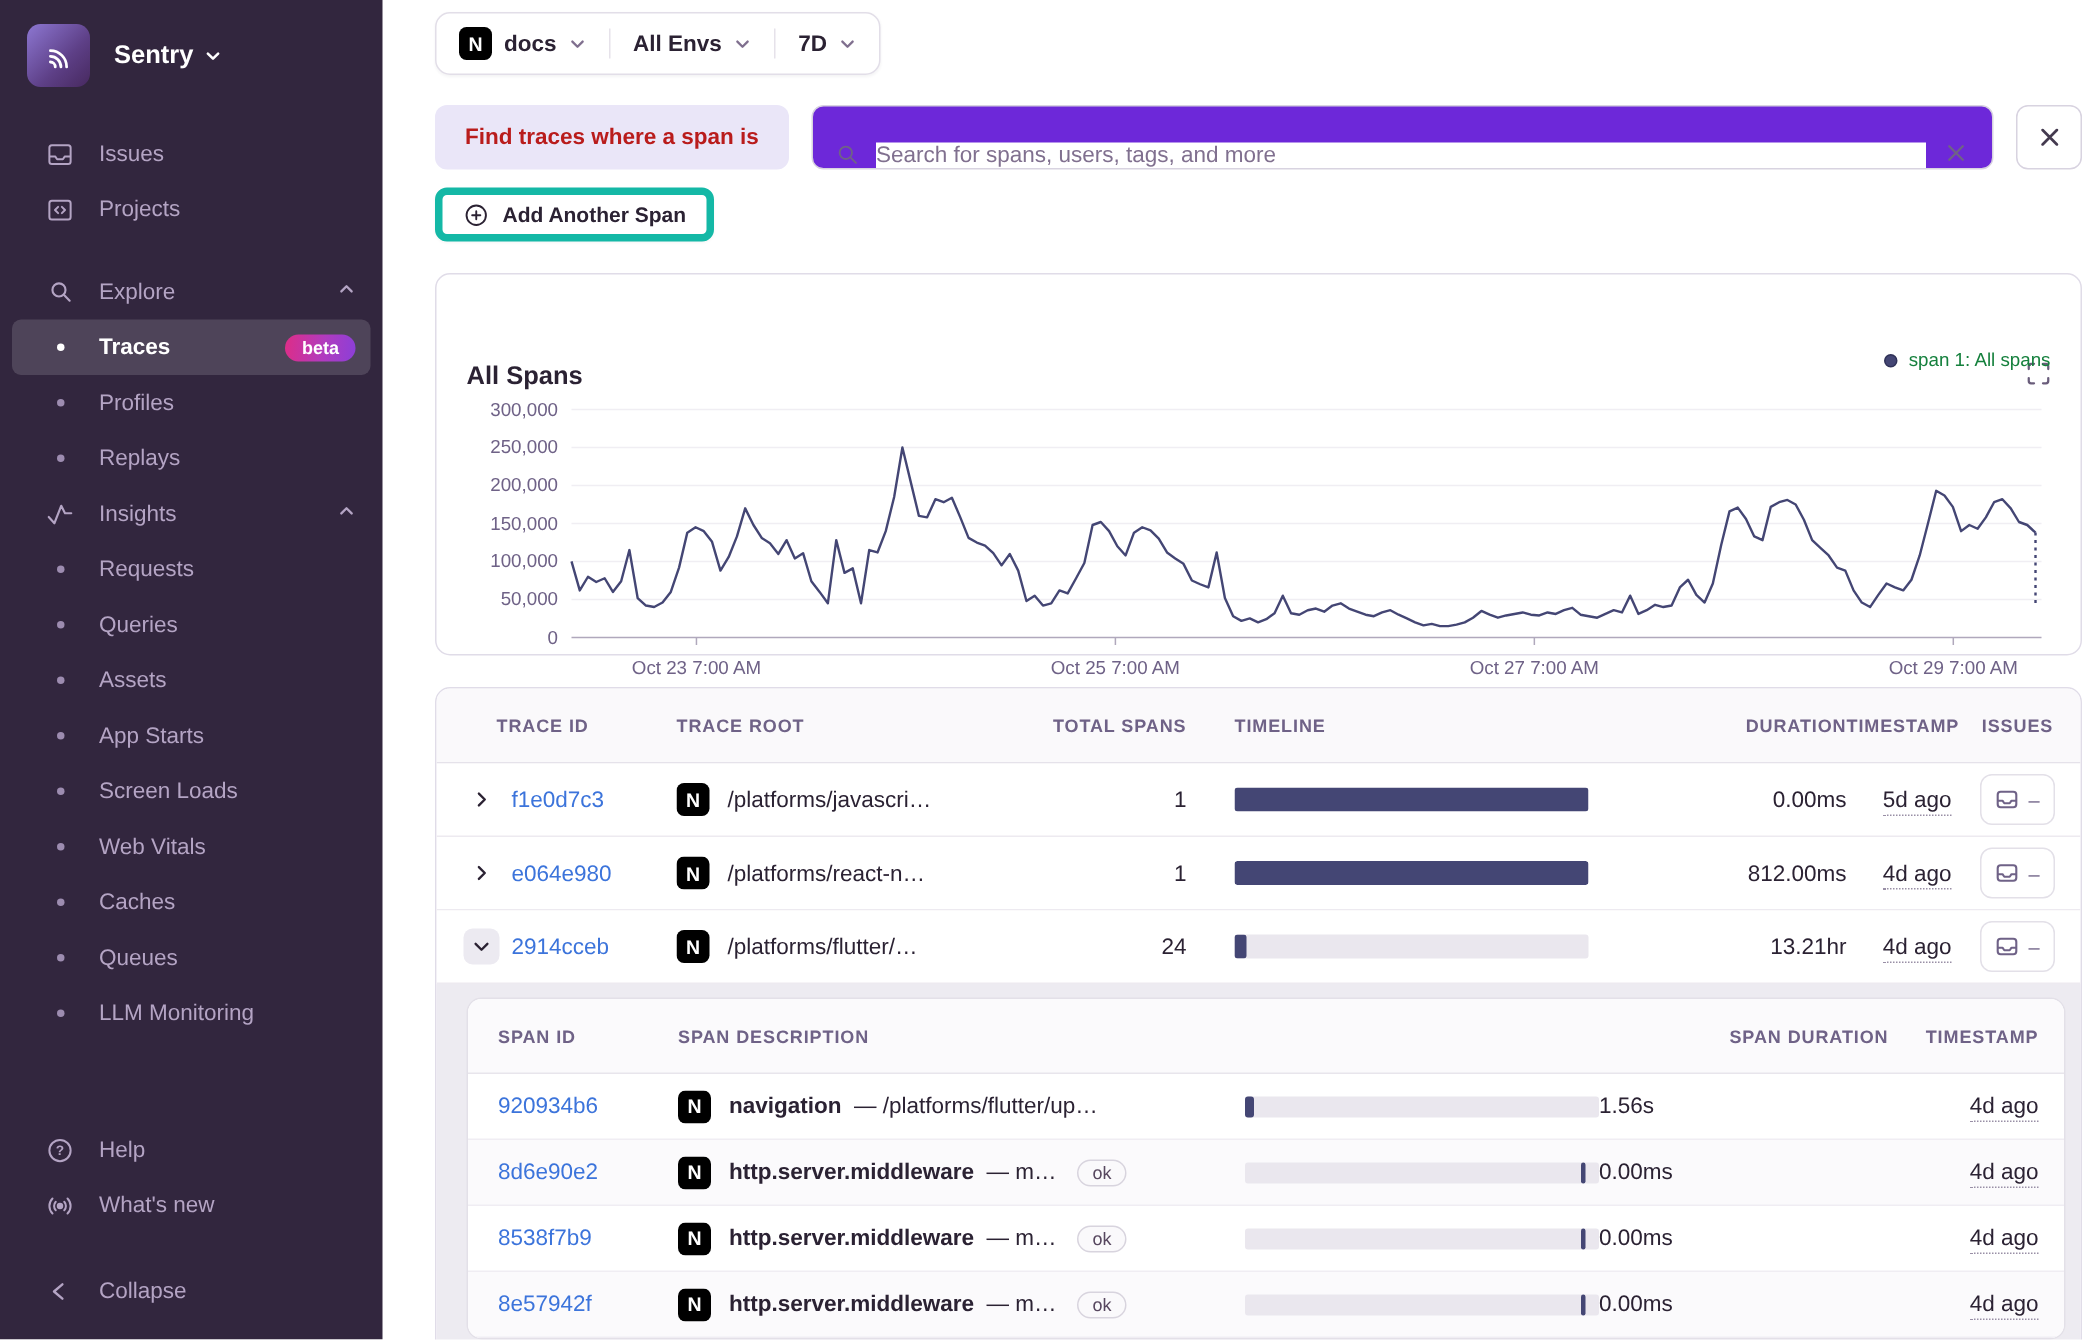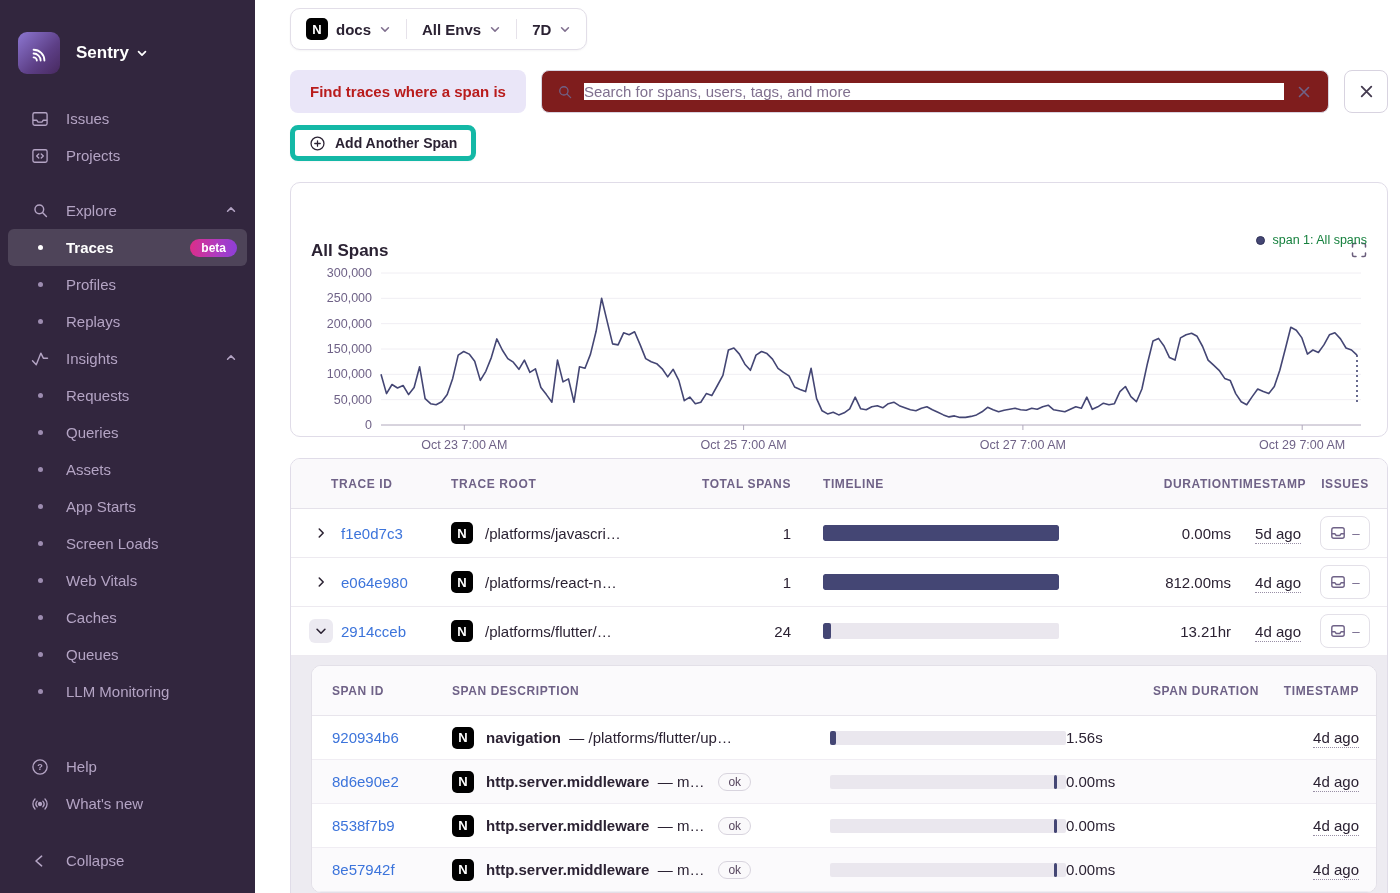--- a/index.html
+++ b/index.html
@@ -2,21 +2,21 @@
 <html><head>
 <meta charset="utf-8">
 <style>
   * { margin:0; padding:0; box-sizing:border-box; }
   html,body { width:1400px; height:893px; overflow:hidden; background:#fff;
     font-family:"Liberation Sans","DejaVu Sans",sans-serif; color:#2b2233; font-size:15px; }
   .app { display:flex; width:1400px; height:893px; }
 
   
   .sidebar { width:255px; min-width:255px; height:893px; background:#32263e;
-    display:flex; flex-direction:column; padding-top:32px; }
+    display:flex; flex-direction:column; padding-top:16px; }
   .brand { display:flex; align-items:center; padding:0 16px 0 18px; margin-bottom:26px; }
   .brand-tile { width:42px; height:42px; border-radius:9px;
     background:linear-gradient(135deg,#8d77d2 0%,#5d3f86 60%,#47295f 100%);
     display:flex; align-items:center; justify-content:center; margin-right:16px; }
   .brand-name { color:#fff; font-weight:bold; font-size:17px; display:flex; align-items:center; gap:7px; }
   .nav { display:flex; flex-direction:column; flex:1; }
   .nav-item { display:flex; align-items:center; height:37px; margin:0 8px; padding:0 10px 0 22px;
     border-radius:6px; color:#b4a4c4; font-size:15px; cursor:pointer; }
   .nav-item .ico { width:20px; height:20px; margin-right:16px; display:flex; align-items:center; justify-content:center; color:#b4a4c4; }
   .nav-item.active { background:rgba(255,255,255,0.14); color:#fff; font-weight:bold; }
@@ -35,22 +35,22 @@
   .selector-bar { display:inline-flex; align-items:center; height:42px; background:#fff;
     border:1px solid #e2dee8; border-radius:10px; box-shadow:0 1px 2px rgba(43,34,51,.05); }
   .sel-item { display:flex; align-items:center; gap:8px; padding:0 15px; font-weight:bold; font-size:15px; cursor:pointer; }
   .sel-divider { width:1px; height:20px; background:#e6e2ea; }
   .n-logo { width:22px; height:22px; background:#000; color:#fff; border-radius:5px; font-weight:bold;
     font-size:13px; display:flex; align-items:center; justify-content:center; }
 
   .filter-row { display:flex; align-items:center; margin-top:20px; gap:15px; }
   .find-pill { height:43px; display:flex; align-items:center; padding:0 20px; background:#eae6f8;
     border-radius:8px; color:#b91c1c; font-weight:bold; font-size:15px; cursor:pointer; white-space:nowrap; }
-  .search-box { flex:1; height:43px; border:1px solid #d8d3e0; border-radius:8px; background:#7f1d1d;
-    display:flex; align-items:center; padding:0 14px; gap:10px; }
+  .search-box { flex:1; height:43px; border:1px solid #d8d3e0; border-radius:8px; background:#6d28d9;
+    display:flex; align-items:flex-end; padding:0 14px; gap:10px; }
   .search-box input { flex:1; border:none; outline:none; font-size:15px; color:#2b2233;
     font-family:"Liberation Sans","DejaVu Sans",sans-serif; }
   .search-box input::placeholder { color:#80708f; }
   .icon-btn { background:none; border:none; cursor:pointer; display:flex; align-items:center; padding:2px; }
   .square-x { width:44px; height:43px; border:1px solid #d8d3e0; border-radius:8px; background:#fff;
     display:flex; align-items:center; justify-content:center; cursor:pointer; }
 
   .add-span-btn { margin-top:12px; height:36px; display:inline-flex; align-items:center; gap:9px;
     padding:0 14px; border:5px solid #14b8a6; border-radius:8px; background:#fff; font-weight:bold;
     font-size:14px; color:#2b2233; cursor:pointer; box-shadow:0 1px 2px rgba(43,34,51,.04); }

